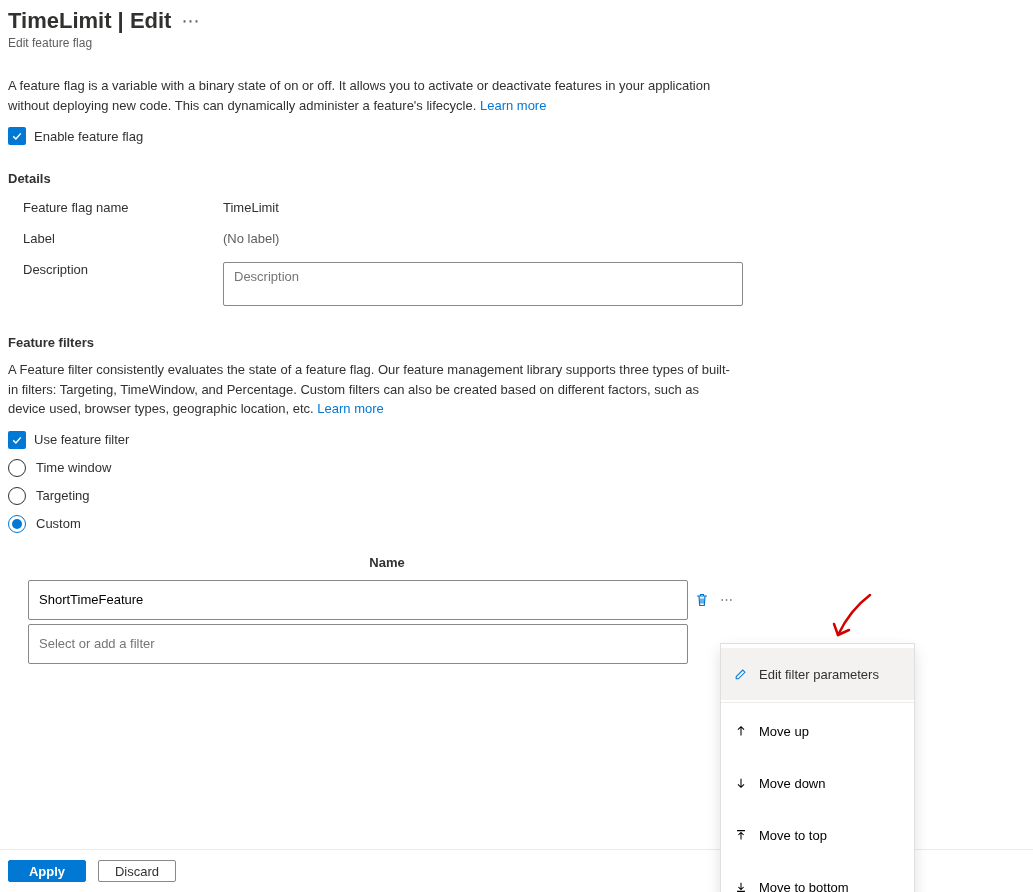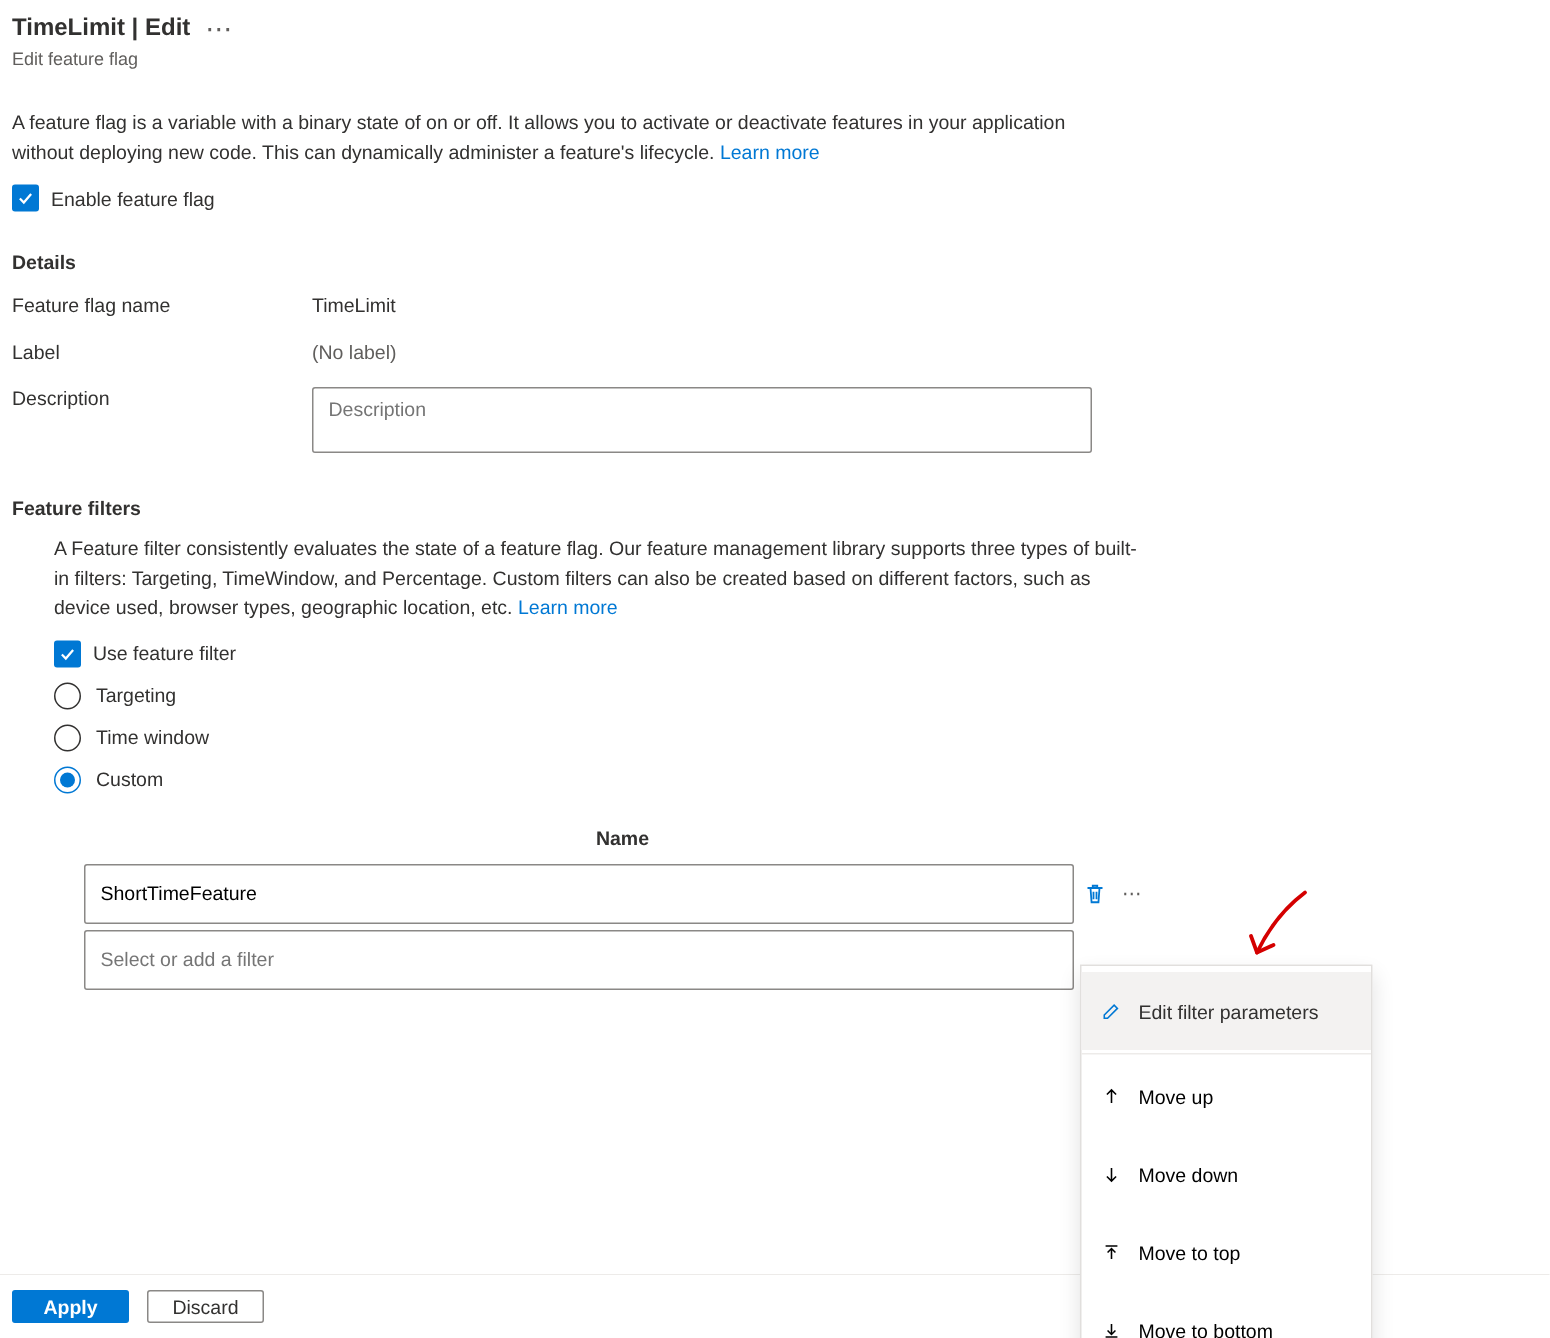--- a/index.html
+++ b/index.html
@@ -5,39 +5,39 @@
     * { box-sizing: border-box; margin: 0; padding: 0; }
     body {
       font-family: "Segoe UI", Arial, sans-serif;
       font-size: 13px;
       color: #323130;
       background: #fff;
       padding: 8px 8px 80px 8px;
       width: 1033px;
     }
     .title-row { display: flex; align-items: center; gap: 10px; }
-    .page-title { font-size: 16px; font-weight: 600; }
+    .page-title { font-size: 22px; font-weight: 600; }
     .title-more { color: #605e5c; font-size: 18px; letter-spacing: 2px; cursor: pointer; }
     .subtitle { color: #605e5c; font-size: 12px; margin-top: 2px; }
 
     .section { margin-top: 26px; max-width: 730px; }
     .desc-text { color: #323130; line-height: 1.5; }
     .link { color: #0078d4; text-decoration: none; }
 
     .checkbox-row { display: flex; align-items: center; gap: 8px; margin-top: 12px; }
     .checkbox {
       width: 18px; height: 18px; border-radius: 2px;
       display: inline-flex; align-items: center; justify-content: center;
       background: #0078d4; color: #fff; flex-shrink: 0;
     }
     .check-svg { width: 12px; height: 12px; }
 
     .section-heading { font-weight: 700; margin-top: 26px; }
 
-    .kv-table { display: grid; grid-template-columns: 200px 1fr; row-gap: 16px; margin-top: 14px; }
+    .kv-table { display: grid; grid-template-columns: 200px 1fr; row-gap: 16px; margin-top: 14px; margin-left: 15px; }
     .kv-label { color: #323130; }
     .kv-value-muted { color: #605e5c; }
     .textarea {
       width: 520px; height: 44px; border: 1px solid #8a8886; border-radius: 2px;
       padding: 6px 10px; font-family: inherit; font-size: 13px; resize: none;
       color: #323130;
     }
 
     
     .radio-group { margin-top: 10px; display: flex; flex-direction: column; gap: 10px; }
@@ -138,46 +138,46 @@
   <div class="kv-label">Label</div>
   <div class="kv-value-muted">(No label)</div>
 
   <div class="kv-label">Description</div>
   <div>
     <textarea class="textarea" placeholder="Description" style=""></textarea>
   </div>
 </div>
 
 <div class="section-heading">Feature filters</div>
-<div class="section" style="margin-top:10px;margin-left:28px;">
+<div class="section" style="margin-top:10px;">
   <p class="desc-text">
     <span>A Feature filter consistently evaluates the state of a feature flag. Our feature management library supports three types of built-in filters: Targeting, TimeWindow, and Percentage. Custom filters can also be created based on different factors, such as device used, browser types, geographic location, etc. </span><a href="#" class="link">Learn more</a>
   </p>
 
   <div class="checkbox-row">
     <span class="checkbox">
       <svg class="check-svg" viewBox="0 0 16 16">
           <path fill="none" stroke="#fff" stroke-width="2" d="M3 8.5 L6.5 12 L13 4.5"></path>
         </svg>
     </span>
     <span>Use feature filter</span>
   </div>
 
   <div class="radio-group">
     <div class="radio-row">
       <span class="radio">
           <span class="dot"></span>
         </span>
-      <span>Targeting</span>
+      <span>Time window</span>
     </div>
     <div class="radio-row">
       <span class="radio">
           <span class="dot"></span>
         </span>
-      <span>Time window</span>
+      <span>Targeting</span>
     </div>
     <div class="radio-row">
       <span class="radio selected">
           <span class="dot"></span>
         </span>
       <span>Custom</span>
     </div>
   </div>
 
 

